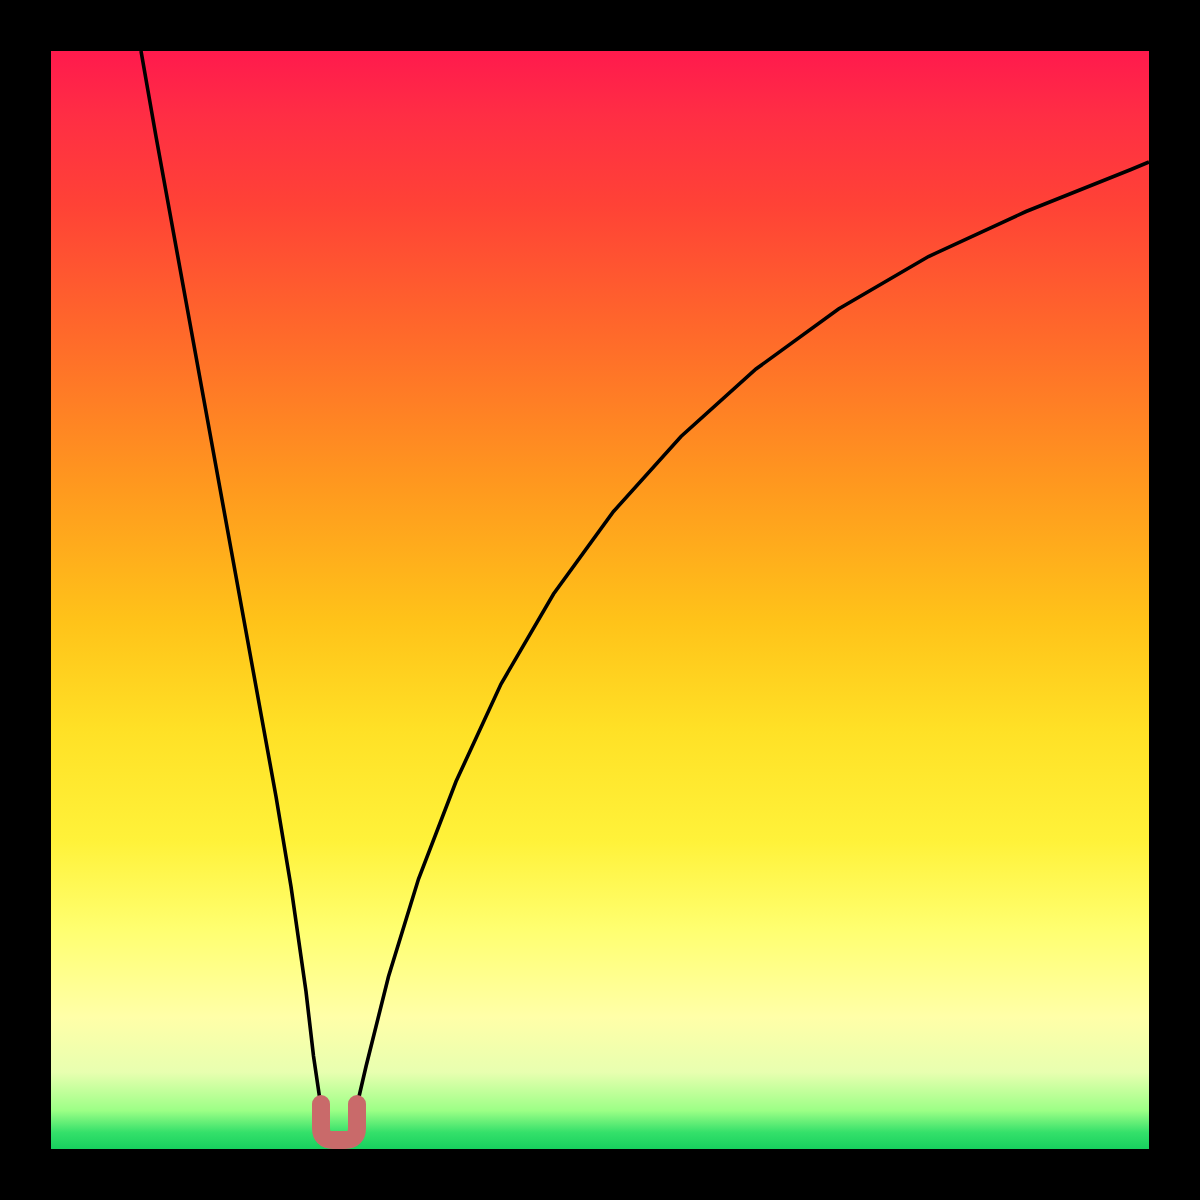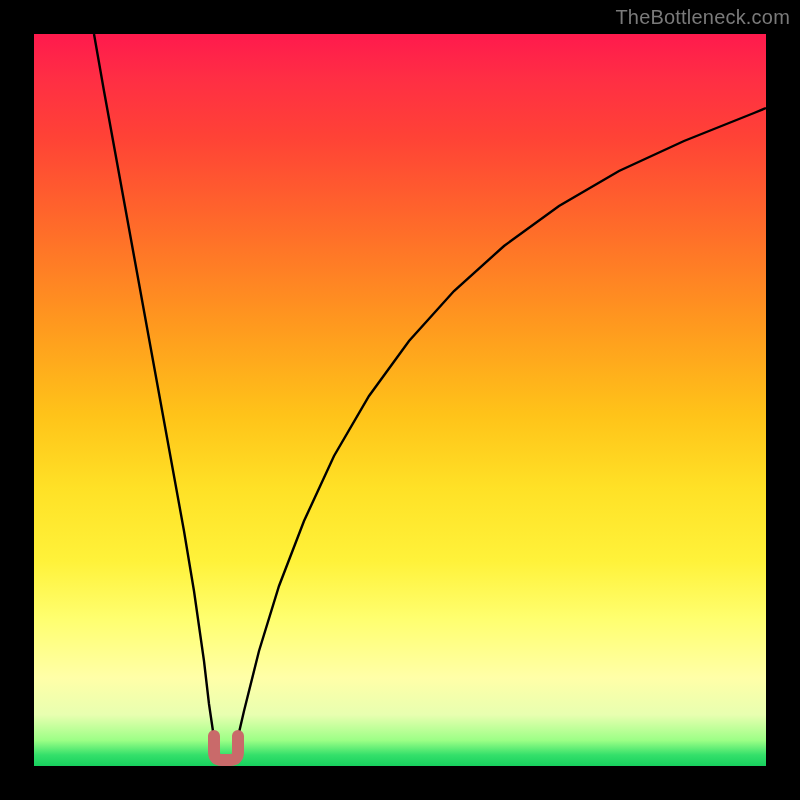--- a/index.html
+++ b/index.html
@@ -108,14 +108,13 @@
 
       <path d="M 180 702
                L 180 718
                Q 180 726 188 726
                L 196 726
                Q 204 726 204 718
                L 204 702" fill="none" stroke="#c96a6a" stroke-width="12" stroke-linecap="round" stroke-linejoin="round"></path>
     </svg>
   </div>
 
-  <div class="watermark">TheBottleneck.com</div>
 </div>
 
 </body></html>

